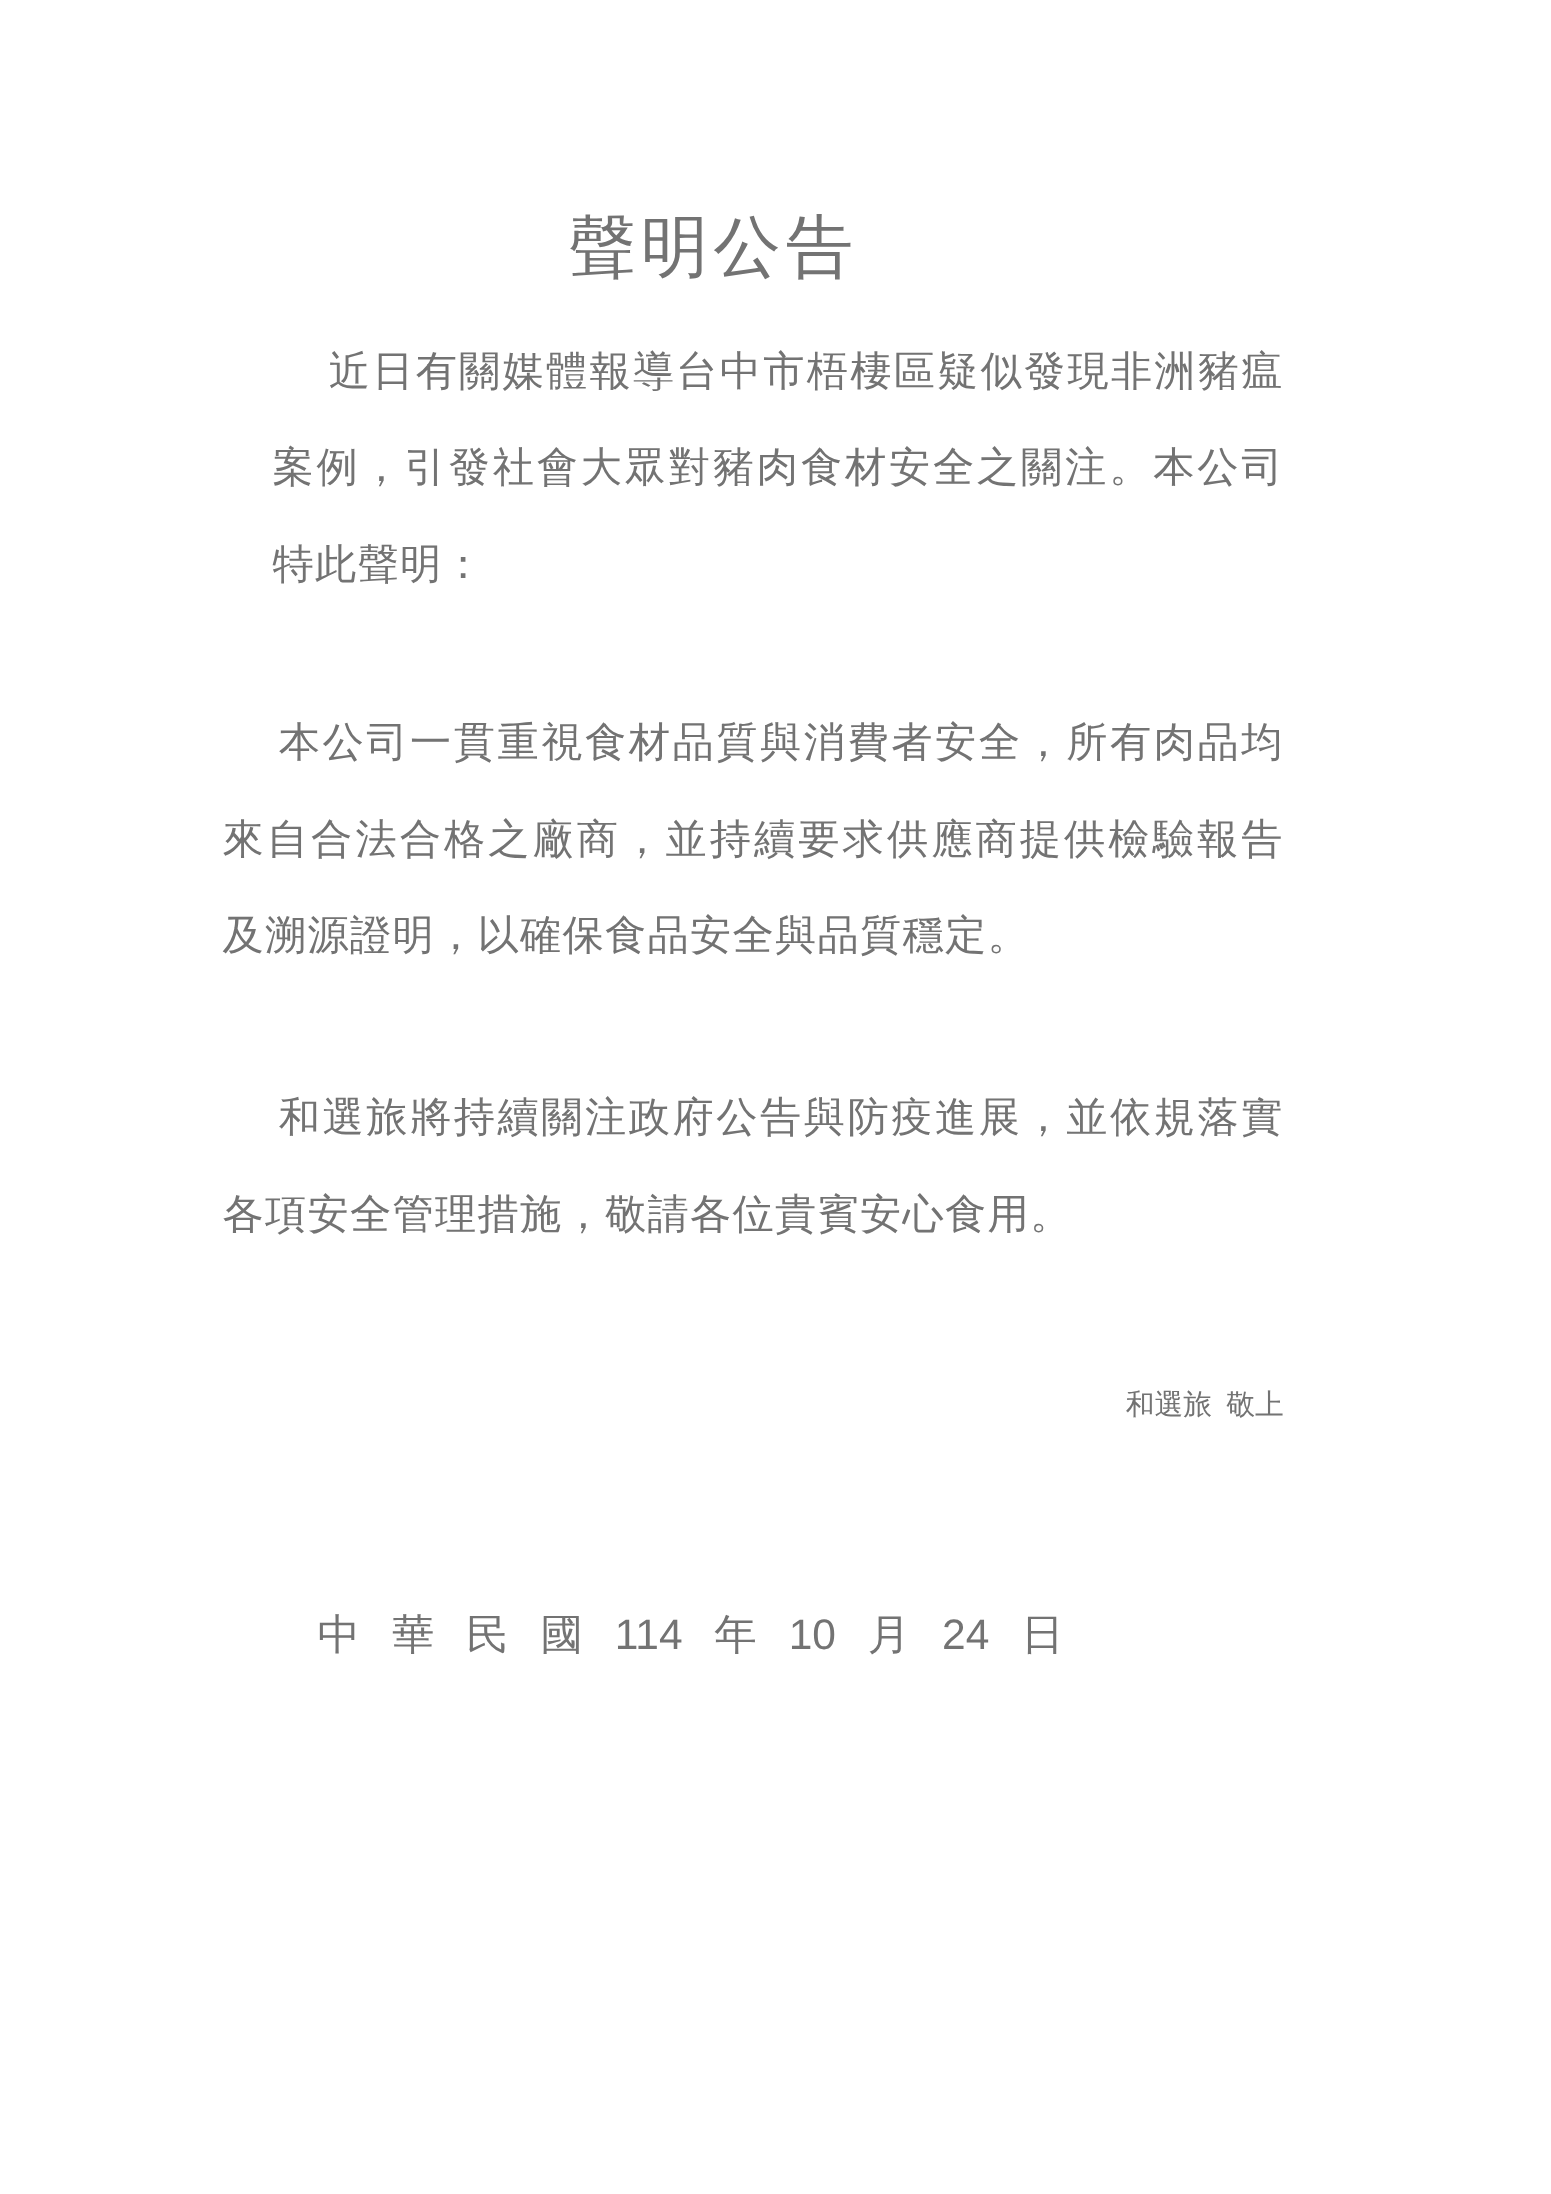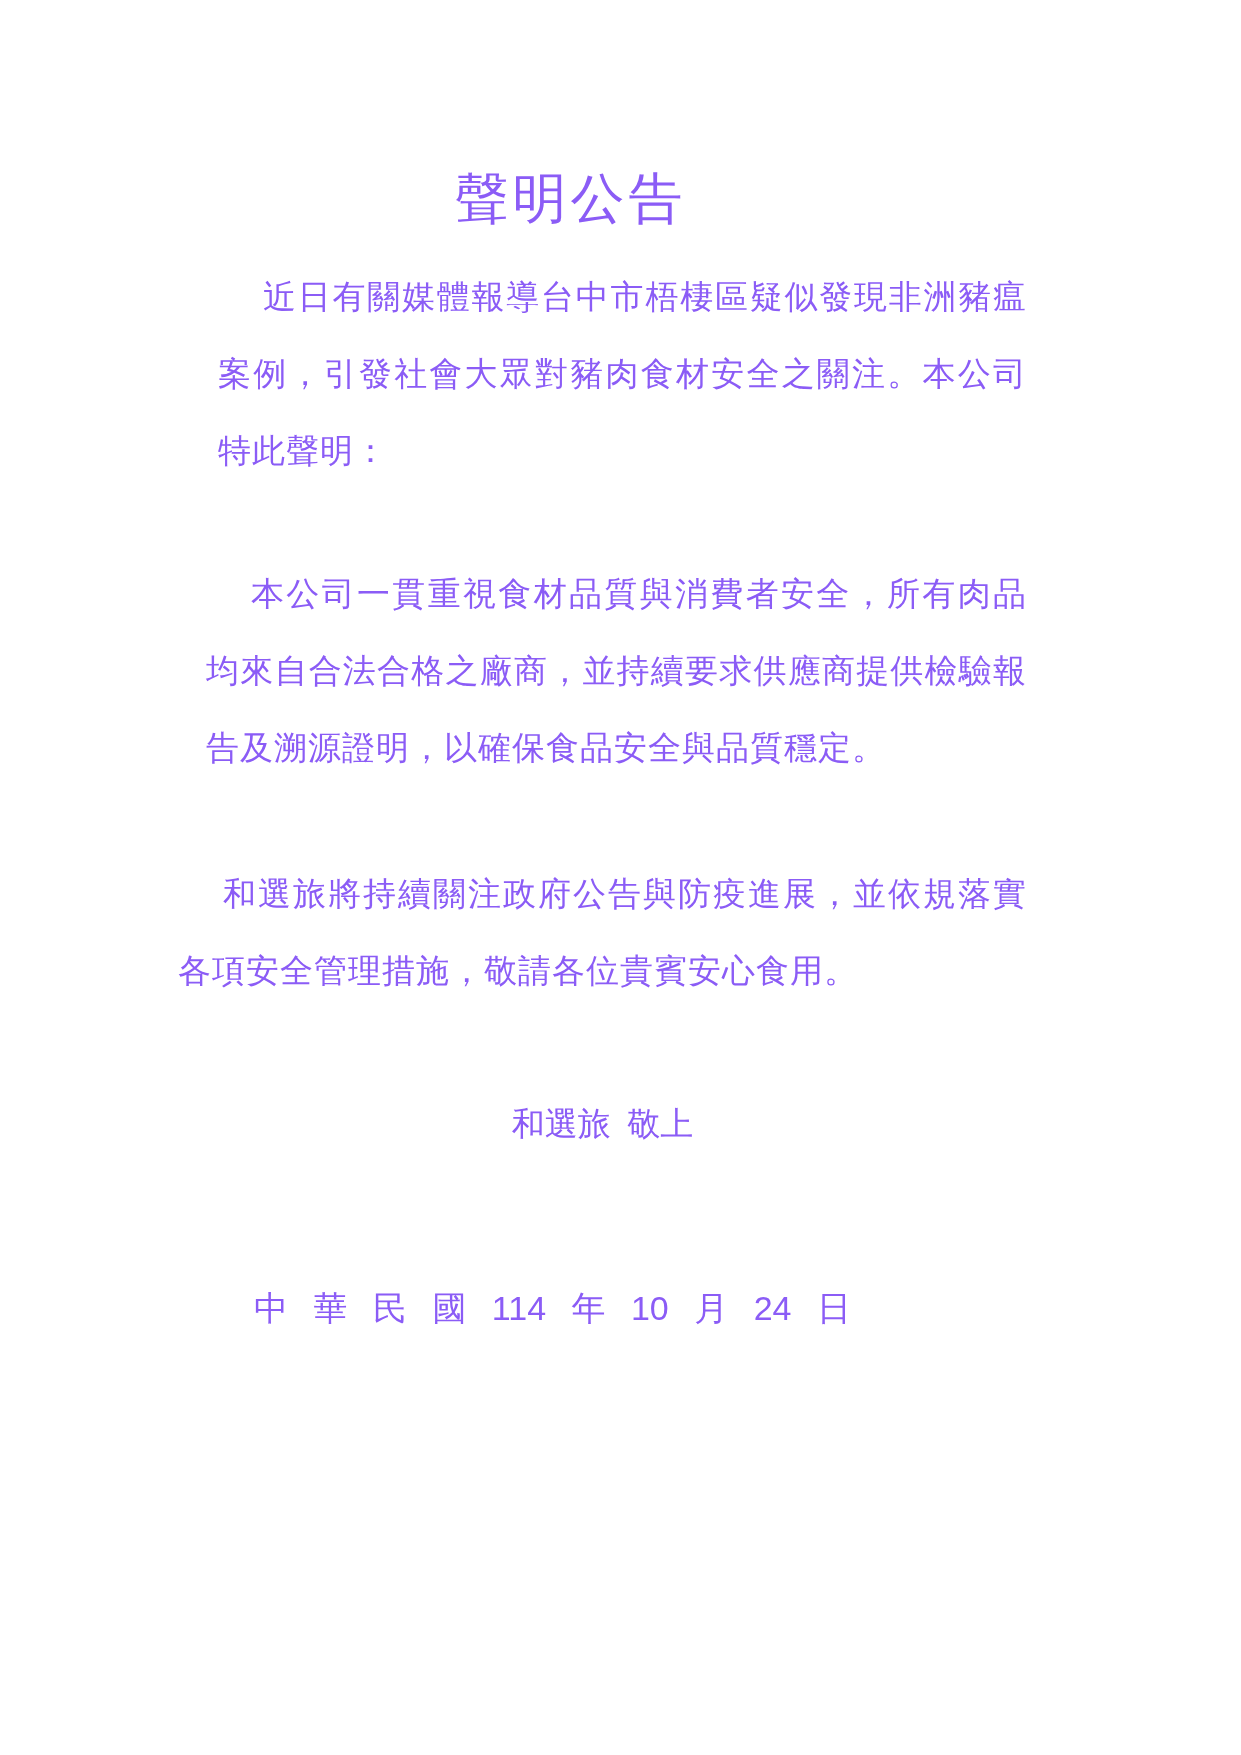--- a/index.html
+++ b/index.html
@@ -7,21 +7,21 @@
     padding: 0;
     background: #ffffff;
   }
   .page {
     position: relative;
     width: 1241px;
     height: 1755px;
     background: #ffffff;
     overflow: hidden;
     font-family: "Liberation Sans", "DejaVu Sans", sans-serif;
-    color: #8b5cf6;
+    color: #737373;
   }
   .content {
     padding-left: 178px;
     padding-right: 214px;
   }
   .doc-title {
     margin: 0;
     margin-top: 163px;
     padding-right: 64px;
     font-size: 54px;
@@ -36,28 +36,28 @@
     font-size: 33px;
     line-height: 77px;
     font-weight: 400;
     text-align: justify;
     text-justify: inter-ideograph;
     text-indent: 45px;
     letter-spacing: 1px;
   }
   .para-1 { margin-top: 25px; margin-left: 40px; }
   .para-2 { margin-top: 0; }
-  .para-3 { margin-top: 66px; margin-left: 28px; }
+  .para-3 { margin-top: 66px; }
   .para-4 { margin-top: 69px; }
   .signature {
     margin: 0;
     margin-top: 76px;
-    font-size: 33px;
+    font-size: 23px;
     line-height: 77px;
-    text-align: center;
+    text-align: right;
   }
   .date-line {
     margin: 0;
     margin-top: 108px;
     padding-right: 100px;
     font-size: 34px;
     line-height: 77px;
     text-align: center;
     word-spacing: 16px;
     white-space: nowrap;

